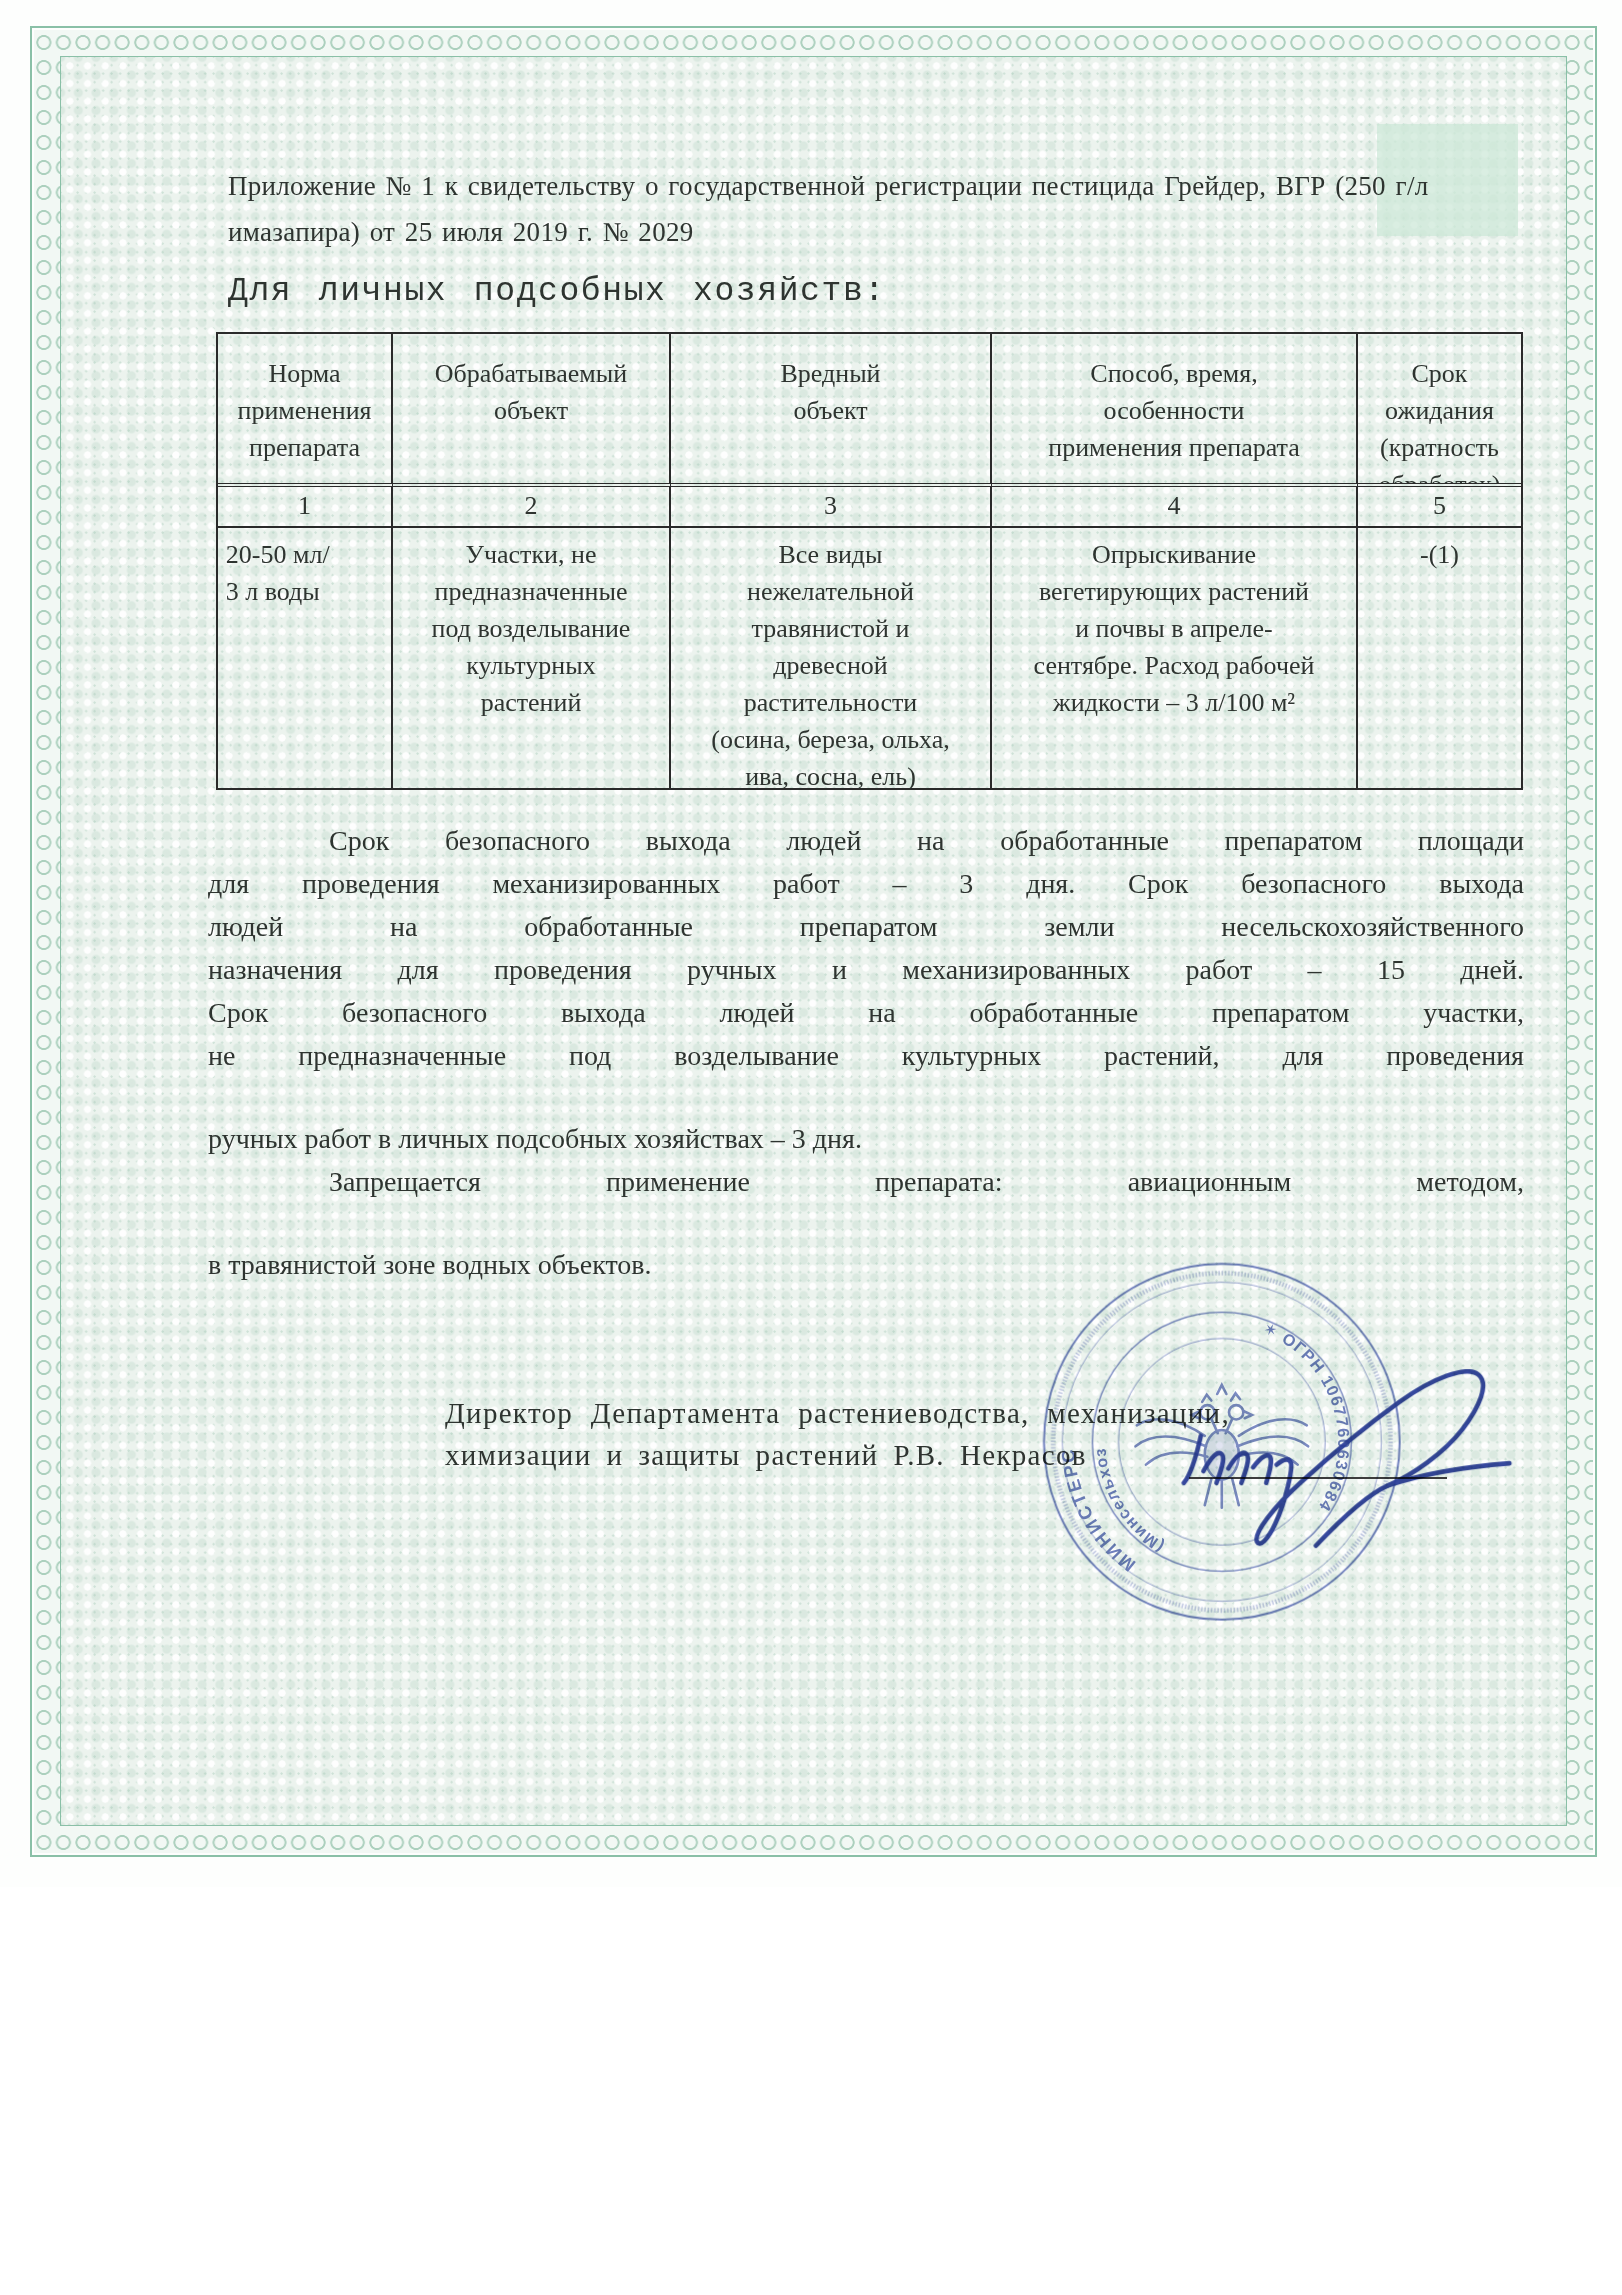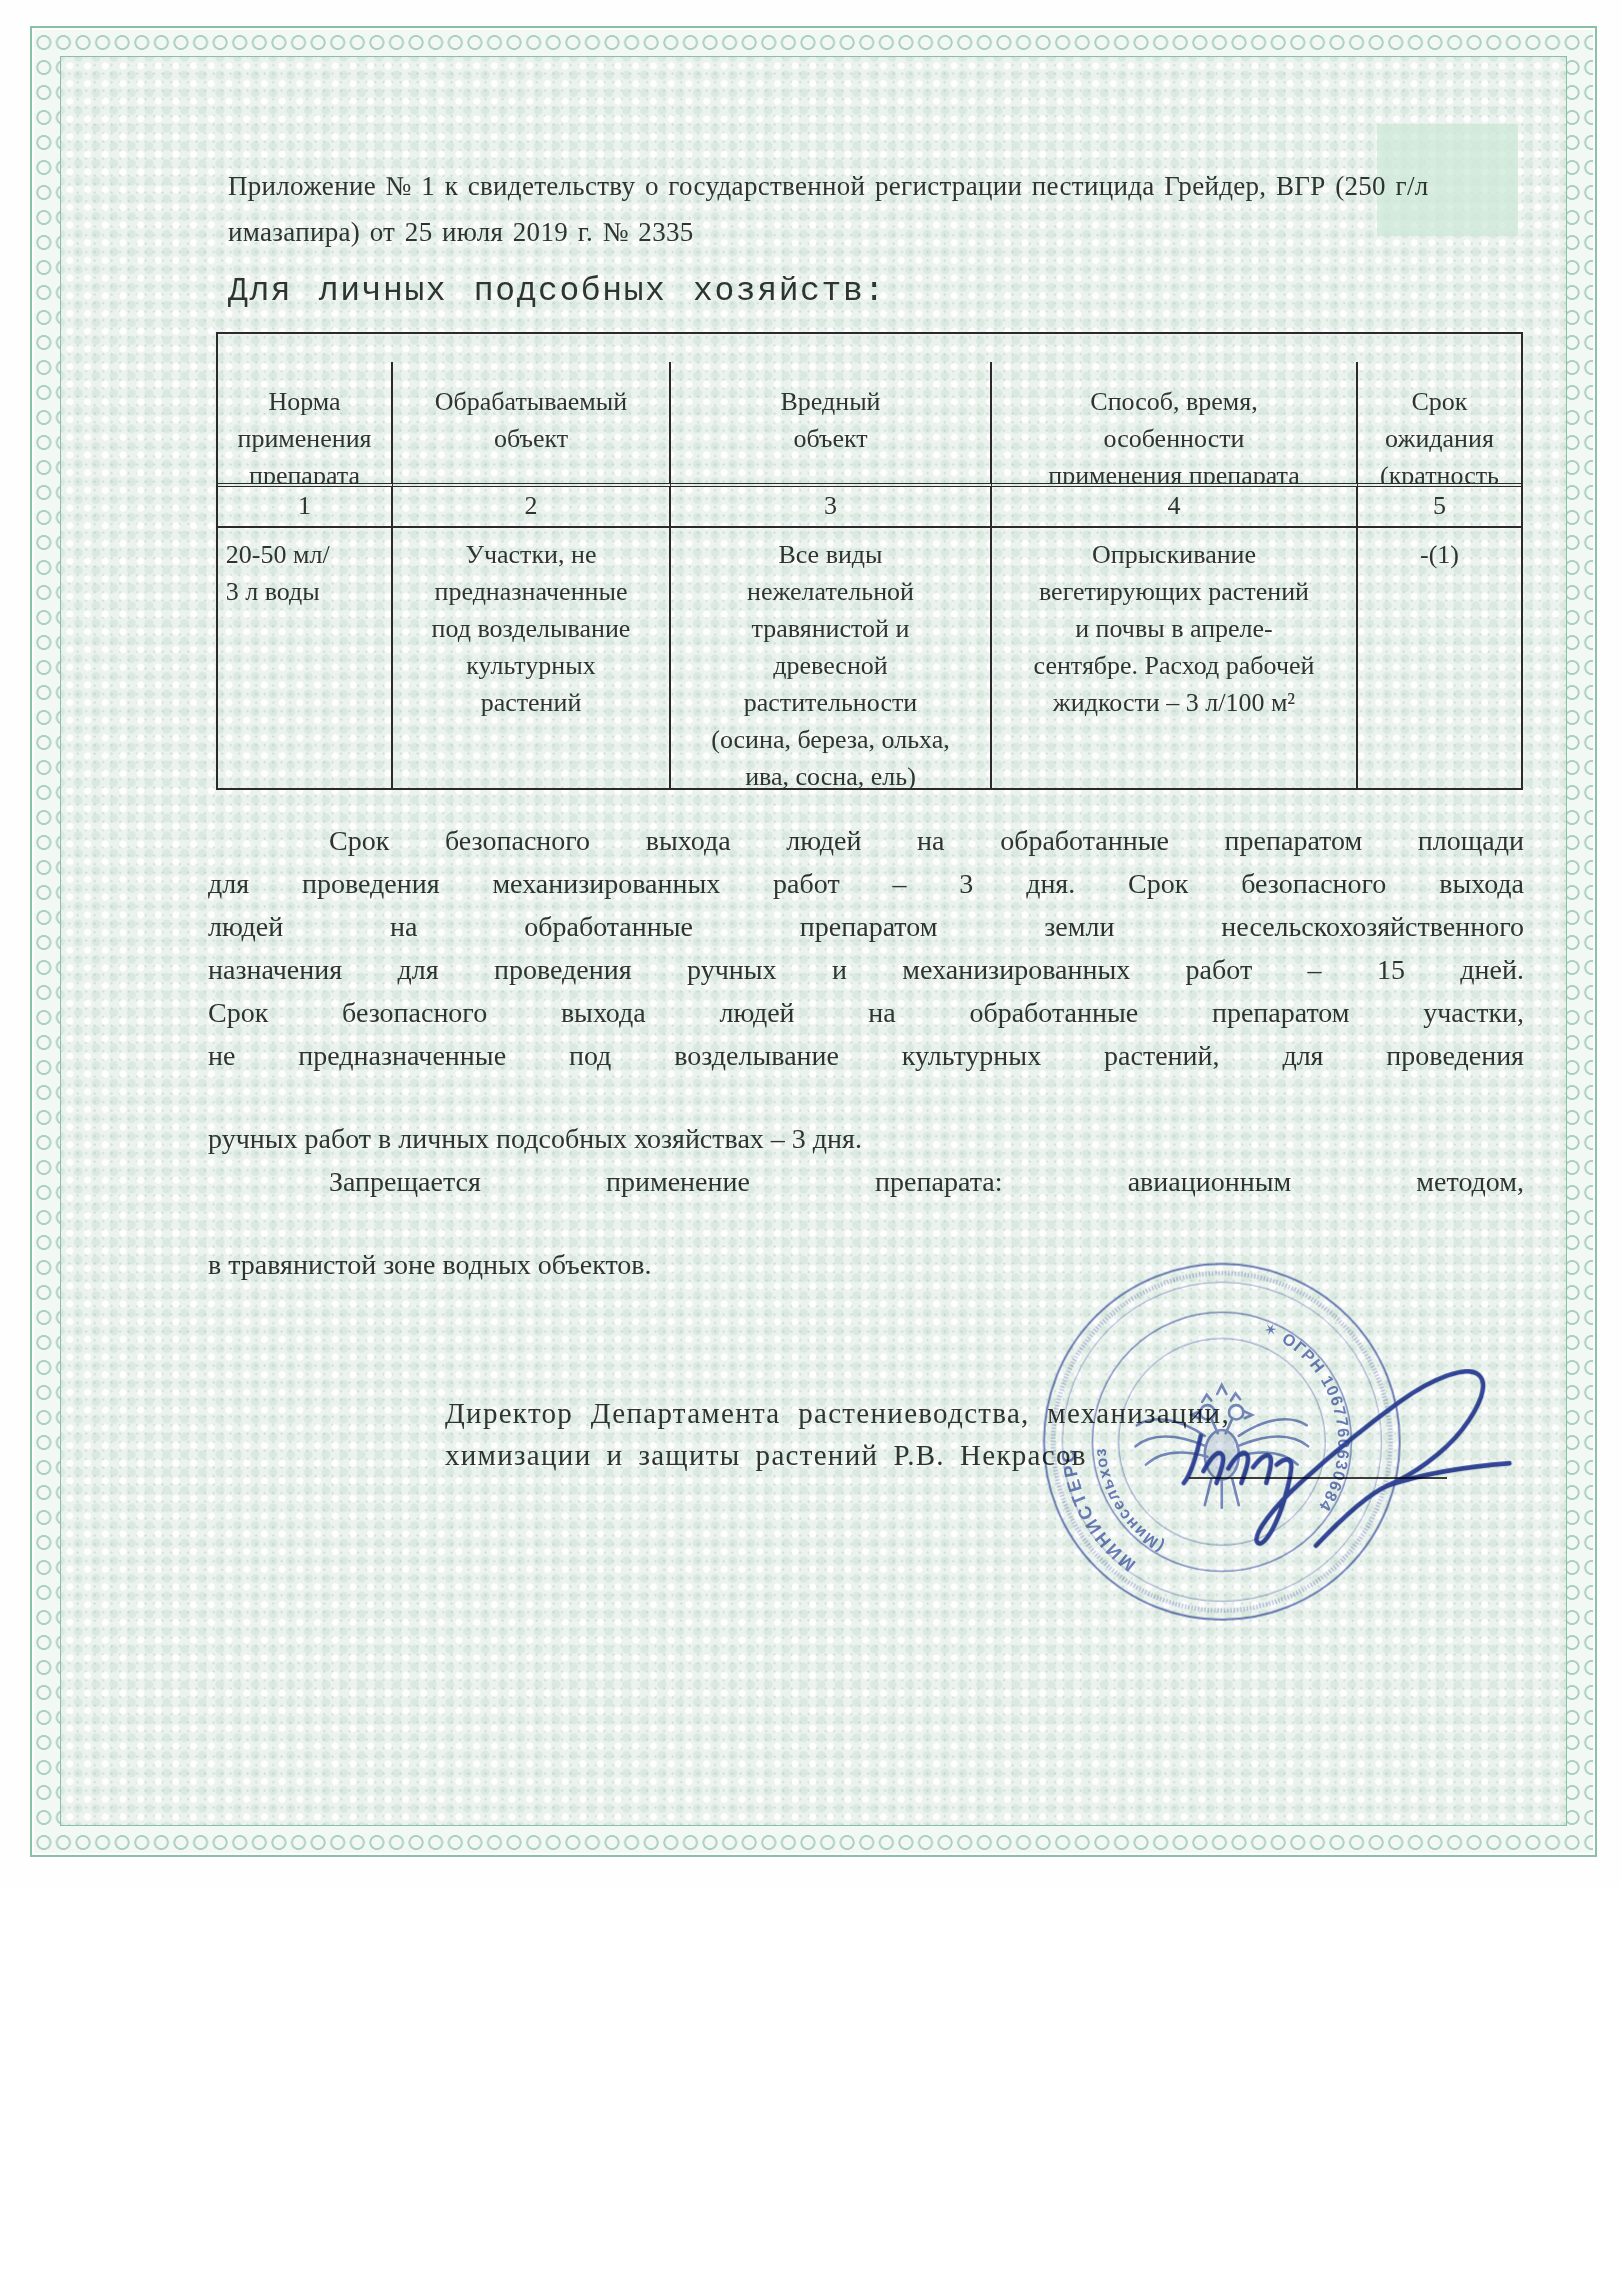--- a/index.html
+++ b/index.html
@@ -55,21 +55,21 @@
   }
   .cell{
     border-right:2px solid #2a2a2a;
     border-bottom:2px solid #2a2a2a;
     white-space:pre-line;
     text-align:center;
     overflow:hidden;
   }
   .cell.lastcol{border-right:none;}
   .cell.lastrow{border-bottom:none;}
-  .cell.head{line-height:37px;padding-top:21px;border-bottom:4.6px double #2a2a2a;margin-top:28px;}
+  .cell.head{line-height:37px;padding-top:21px;border-bottom:4.6px double #2a2a2a;}
   .cell.num{line-height:38px;border-bottom:2.6px solid #2a2a2a;}
   .cell.data{line-height:37px;padding-top:8px;}
   .cell.data.left{text-align:left;padding-left:7.8px;}
   
   .paras{left:208px;top:819px;width:1316px;z-index:2;font-size:28px;}
   .pline{height:43px;line-height:43px;text-align:justify;text-align-last:justify;}
   .pline.indent{padding-left:121px;}
   .pline.last{text-align-last:left;margin-top:40px;}
   
   .sig1{left:445px;top:1397px;font-size:29px;letter-spacing:1.3px;word-spacing:9.2px;z-index:2;}
@@ -88,21 +88,21 @@
 <div class="page">
 
   <div class="frame-band"></div>
   <div class="frame-outer"></div>
   <div class="content-bg"></div>
 
   <div class="hl-rect"></div>
 
   <div class="abs hdr">
     <div>Приложение № 1 к свидетельству о государственной регистрации пестицида Грейдер, ВГР (250 г/л</div>
-    <div>имазапира) от 25 июля 2019 г. № 2335</div>
+    <div>имазапира) от 25 июля 2019 г. № 2029</div>
   </div>
 
   <div class="abs title">Для личных подсобных хозяйств:</div>
 
   <div class="abs utable">
     <div class="cell head">Норма
 применения
 препарата</div>
     <div class="cell head">Обрабатываемый
 объект</div>

